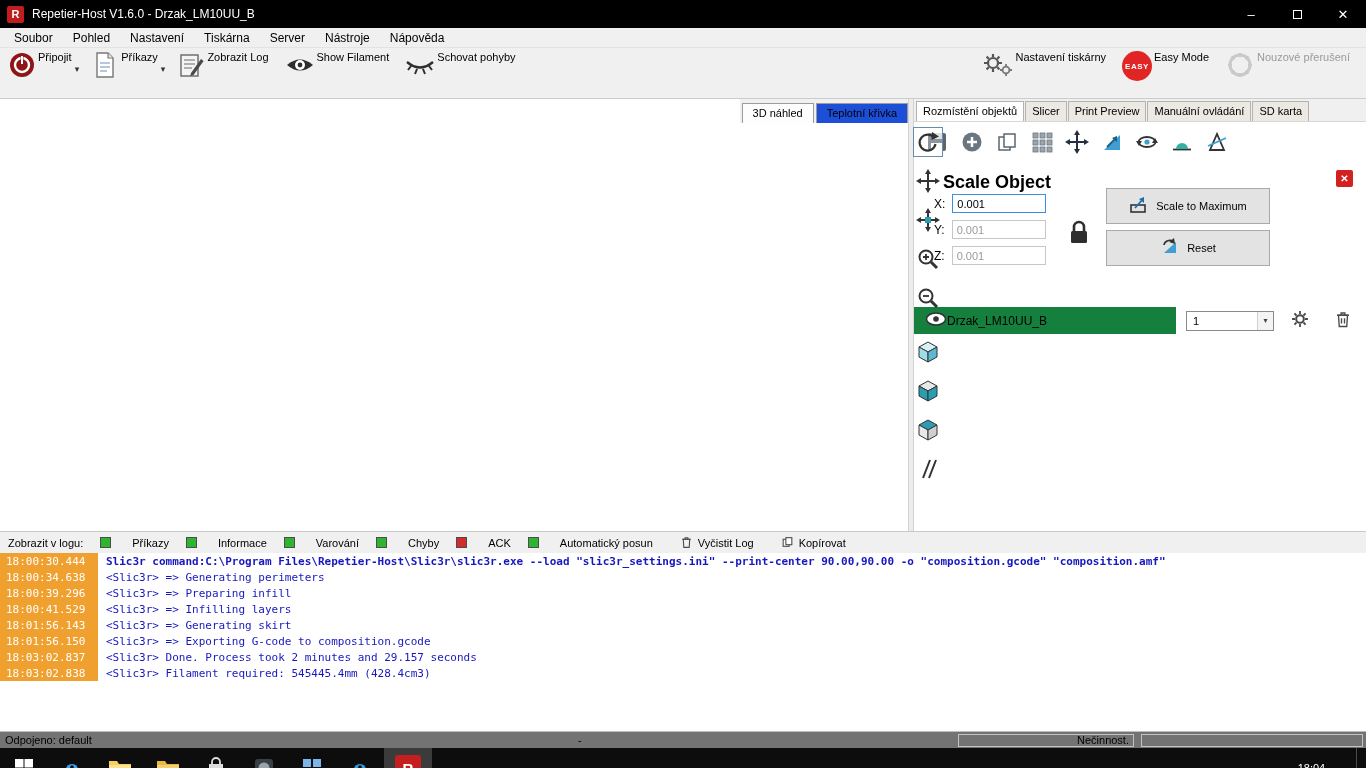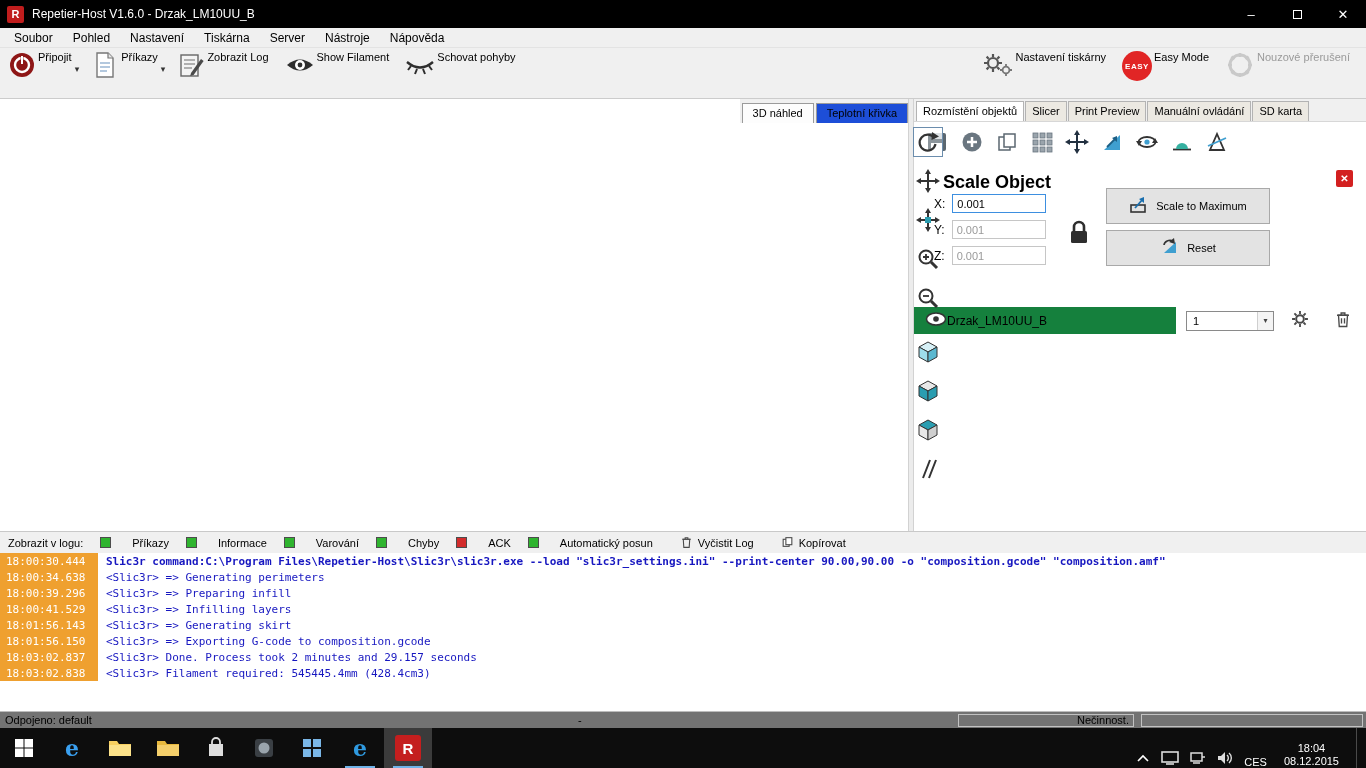--- a/index.html
+++ b/index.html
@@ -83,21 +83,21 @@
   .obj-trash { margin-left:24px; }
 
   
   .logbar { height:22px; background:#f0f0f0; border-top:1px solid #c9c9c9; display:flex; align-items:center;
             padding-left:8px; gap:17px; font-size:11px; }
   .chip { display:flex; align-items:center; gap:21px; }
   .chip-sq { width:11px; height:11px; border:1px solid #4c4c4c; display:inline-block; }
   .logtool { display:flex; align-items:center; gap:5px; margin-left:10px; }
 
   
-  .logview { height:158px; background:#fff; overflow:hidden; }
+  .logview { height:178px; background:#fff; overflow:hidden; }
   .log-row { display:flex; height:16px; align-items:center; font-family:"DejaVu Sans Mono",monospace; font-size:11px; }
   .log-time { flex:0 0 98px; background:#efa02f; color:#fff; height:100%; display:flex; align-items:center; padding-left:6px; }
   .log-text { color:#1717c0; padding-left:8px; white-space:nowrap; }
   .log-row.b .log-text { font-weight:bold; }
 
   
   .statusbar { height:17px; background:#737373; border-top:1px solid #bdbdbd; position:relative;
                display:flex; align-items:center; font-size:11px; }
   .sb-left { padding-left:5px; }
   .sb-center { position:absolute; left:578px; }

